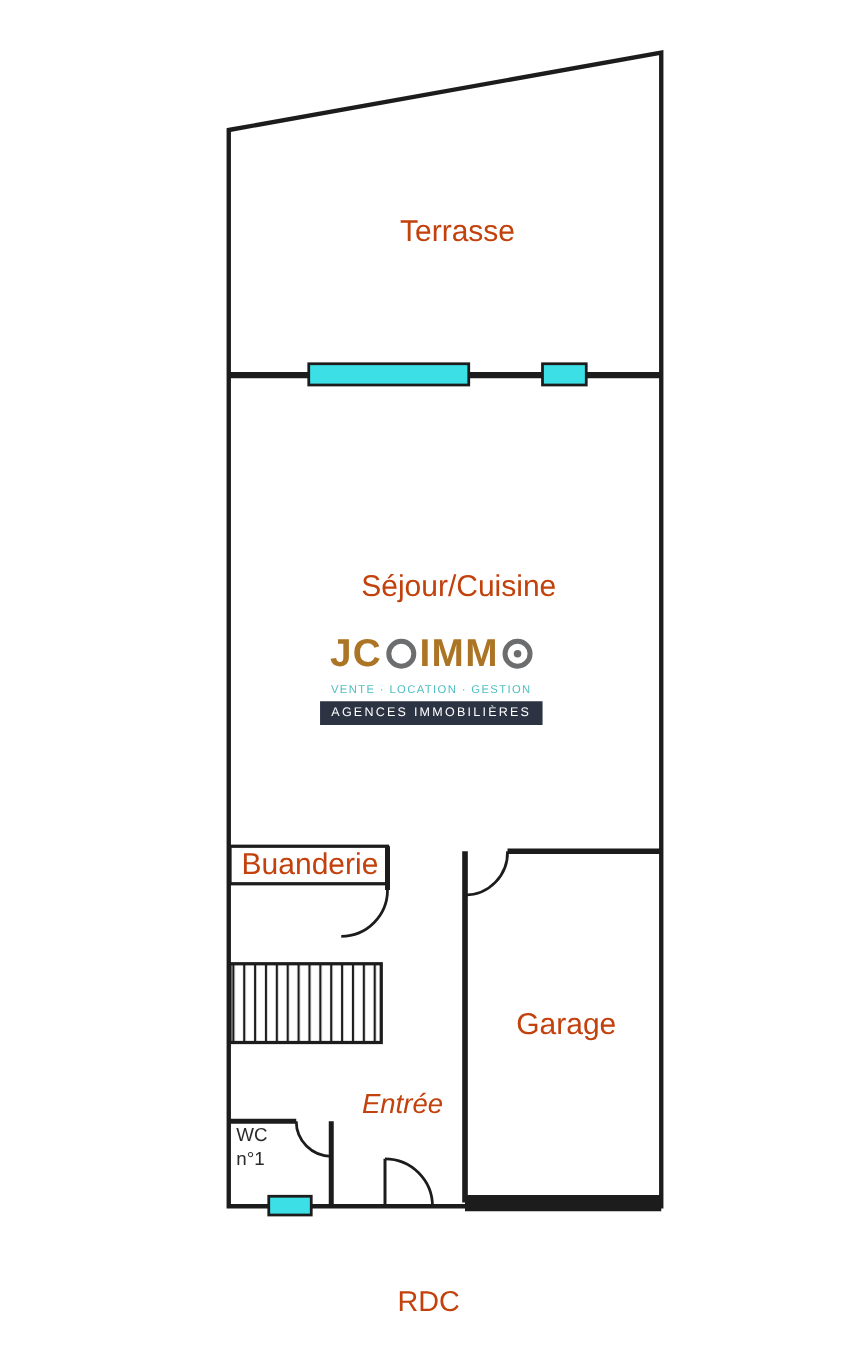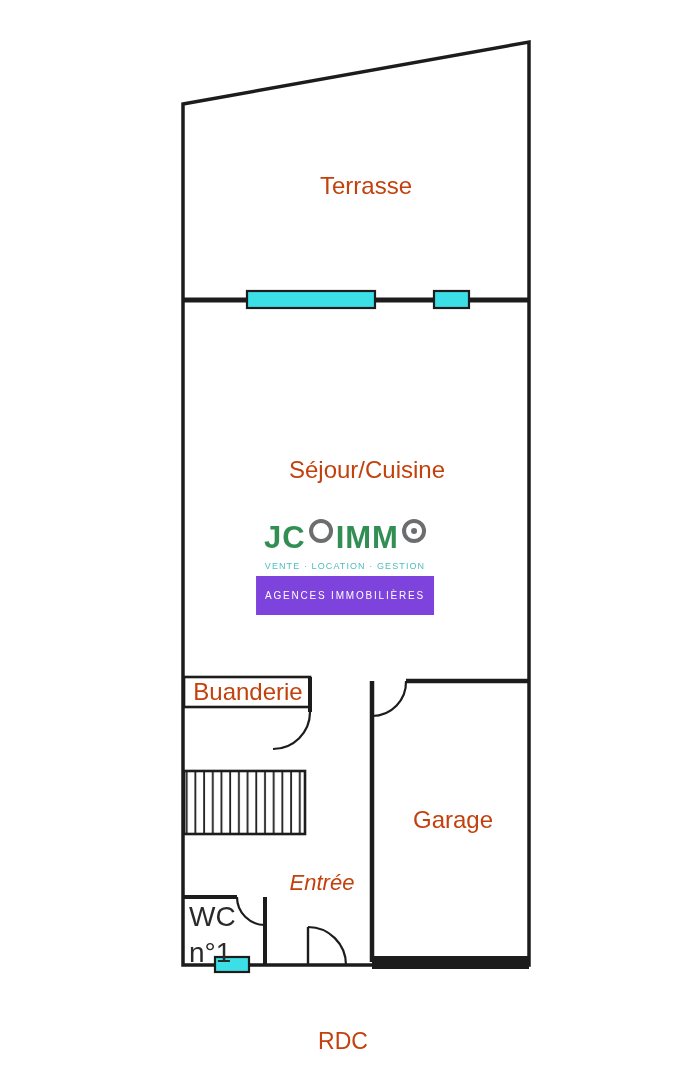--- a/index.html
+++ b/index.html
@@ -11,45 +11,45 @@
 
   .label {
     position:absolute; transform:translate(-50%,-50%);
     color:#c2410c; white-space:nowrap;
   }
   .room  { font-size:24px; }
   .small { font-size:22px;font-style:italic; }
   .floor { font-size:23px; }
 
   .wc-block {
-    position:absolute; color:#2a2a2a; font-size:28px; line-height:1.28;
+    position:absolute; color:#2a2a2a; font-size:15px; line-height:1.28;
   }
 
   
   .watermark {
     position:absolute; left:345px; top:505px; transform:translateX(-50%);
     display:flex; flex-direction:column; align-items:center; gap:5px;
     opacity:0.88;
   }
   .brand-row { display:flex; align-items:center; gap:3px; }
   .brand-text {
-    font-size:31px; font-weight:bold; color:#15803d; letter-spacing:1px;margin-top:15px;
+    font-size:31px; font-weight:bold; color:#a16207; letter-spacing:1px;
   }
   .ring {
     width:16px; height:16px; border:4px solid #58595b; border-radius:50%;
     display:inline-flex; align-items:center; justify-content:center;
   }
   .ring-dot { width:6px; height:6px; background:#58595b; border-radius:50%; }
   .tagline {
     font-size:9px; letter-spacing:1.1px; color:#35b4b8; font-weight:normal;
     white-space:nowrap;
   }
   .banner {
-    background:#6d28d9; color:#ffffff; font-size:10px; letter-spacing:1.8px;
-    padding:14px 9px; white-space:nowrap;
+    background:#0f172a; color:#ffffff; font-size:10px; letter-spacing:1.8px;
+    padding:4px 9px; white-space:nowrap;
   }
 </style>
 </head>
 <body>
 
 <div class="page">
 
   <svg class="plan" width="692" height="1080" viewBox="0 0 692 1080">
     <defs>
       <pattern id="hatch" width="8.7" height="10" patternUnits="userSpaceOnUse">

